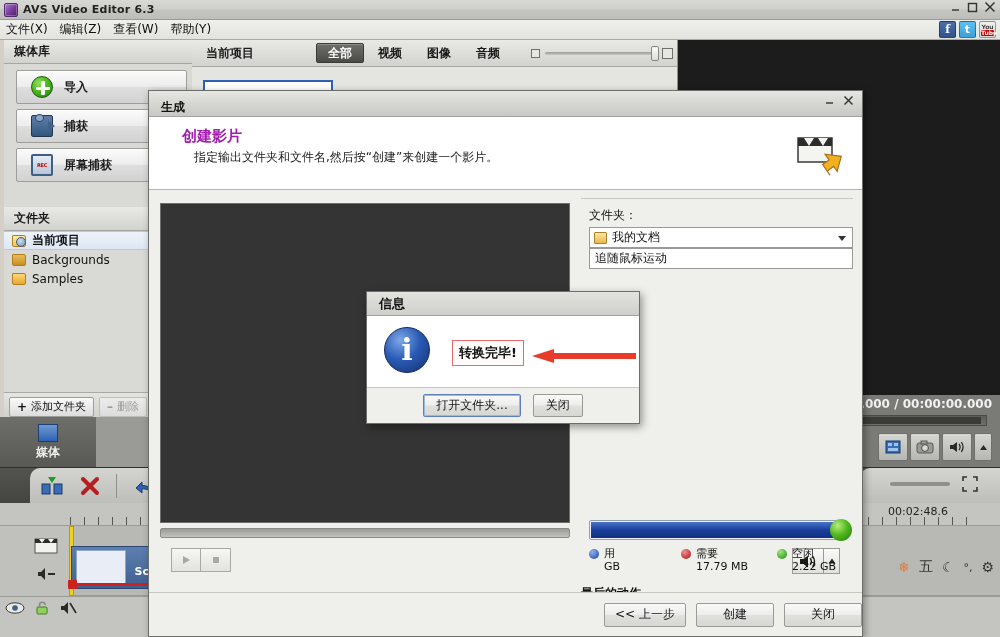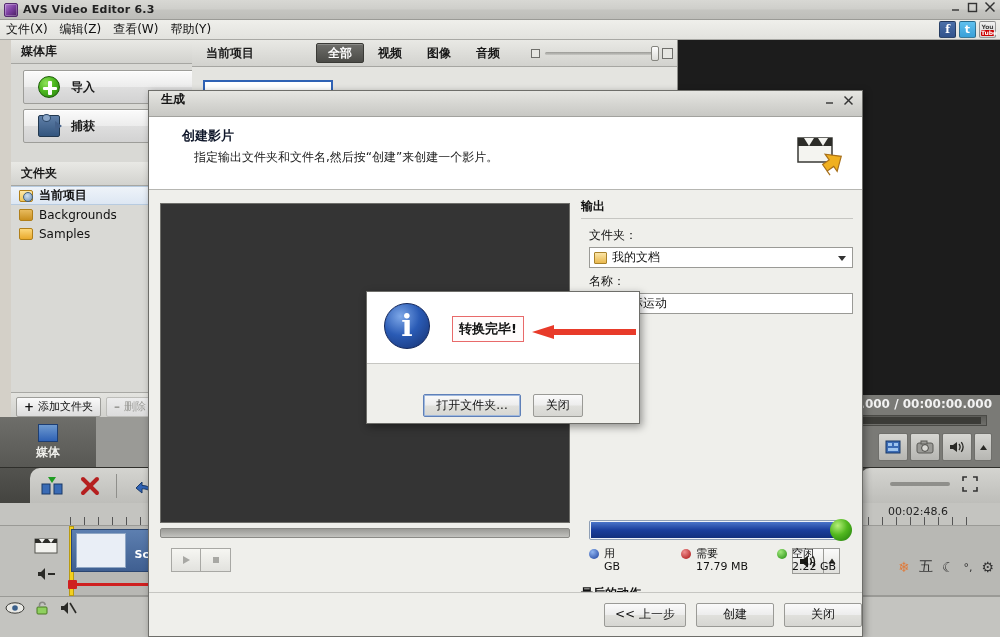--- a/index.html
+++ b/index.html
@@ -45,29 +45,29 @@
          display:flex;align-items:center;justify-content:center;color:#fff;font-size:11px;font-weight:bold;}
   .soc.fb { background: linear-gradient(to bottom,#4a6fa8,#32538c); font-family:"DejaVu Serif",serif; }
   .soc.tw { background: linear-gradient(to bottom,#5fc0ee,#3aa0d8); }
   .soc.yt { background: linear-gradient(to bottom,#efefef,#d8d8d8); color:#c00; font-size:6px; line-height:6px;
             flex-direction:column; padding:1px;}
   .soc.yt .y1 { color:#444; font-weight:bold; }
   .soc.yt .y2 { background:#c00;color:#fff;width:100%;text-align:center;border-radius:1px;}
 
   
   .sidebar {
-    position: absolute; left: 11px; top: 40px; width: 192px; height: 380px;
+    position: absolute; left: 4px; top: 40px; width: 192px; height: 380px;
     background: #d9d9d5; border-right: 1px solid #8f8f8b;
   }
   .panel-head {
     height: 24px; background: linear-gradient(to bottom,#e9e9e5,#d2d2ce);
     border-bottom: 1px solid #a6a6a2; display: flex; align-items: center;
     padding-left: 10px; font-weight: bold; font-size: 12px; color: #1a1a1a;
   }
-  .sb-buttons { padding: 6px 8px 14px 12px; text-align: right; }
+  .sb-buttons { padding: 6px 8px 20px 12px; text-align: right; }
   .sb-btn {
     height: 34px; margin-bottom: 5px;
     background: linear-gradient(to bottom,#fbfbfb 0%,#ececec 50%,#dedede 51%,#d2d2d2 100%);
     border: 1px solid #9d9d99; border-radius: 2px;
     display: flex; align-items: center; padding-left: 14px; gap: 11px;
     box-shadow: inset 0 1px 0 rgba(255,255,255,.7);
   }
   .sb-btn-label { font-size: 12px; font-weight: bold; color: #1a1a1a; }
   .ico { width: 22px; height: 22px; flex: 0 0 22px; position: relative; }
   .ico-import { border-radius: 50%;
@@ -160,44 +160,44 @@
   .tl-slider { position:absolute; right:50px; top:14px; width:60px;height:4px;background:#8f8f8b;border-radius:2px;}
   .tl-frame { position:absolute; right:22px; top:8px; width:16px;height:16px;}
 
   .ruler { position:absolute; left:0; top:503px; width:1000px; height:23px; background:#c4c4c0; border-bottom:1px solid #9a9a96;}
   .ruler-label { position:absolute; top:2px; font-size:11px; color:#222; }
   .ticks { position:absolute; left:70px; top:14px; right:20px; height:8px;
      background-image: repeating-linear-gradient(to right, #555 0 1px, transparent 1px 14px);}
 
   .track { position:absolute; left:0; top:526px; width:1000px; height:70px; background:#b8b8b4; border-bottom:1px solid #9a9a96;}
   .track-head { position:absolute; left:0; top:0; width:70px; height:70px; background:#c0c0bc; border-right:1px solid #8f8f8b;}
-  .clip { position:absolute; left:71px; top:3px; width:82px; height:43px;
+  .clip { position:absolute; left:71px; top:20px; width:82px; height:43px;
      background:linear-gradient(to bottom,#5d7fb0,#3f5f91); border:1px solid #2b4670;}
   .clip .thumb { position:absolute; left:4px; top:3px; width:50px; height:35px; background:#e9eef6; border:1px solid #8fa6c4;}
   .clip .lbl { position:absolute; right:3px; bottom:10px; font-size:11px;font-weight:bold;color:#fff;}
   .playhead { position:absolute; left:69px; top:0; width:5px; height:70px; background:#f2d020; border:1px solid #b89a10;}
   .audioline { position:absolute; left:71px; top:57px; width:210px; height:3px; background:#cf2020;}
   .audiodot { position:absolute; left:68px; top:54px; width:9px; height:9px; background:#cf2020; border-radius:1px;}
   .bottombar { position:absolute; left:0; top:596px; width:1000px; height:41px; background:#c4c4c0; border-top:1px solid #9a9a96;}
   .eyerow { position:absolute; left:5px; top:3px; display:flex; gap:9px; align-items:center;}
 
   .tl-effects { position:absolute; right:6px; top:556px; display:flex; align-items:center; gap:9px;}
   .efx { font-size:14px; color:#333; }
 
   
   .modal {
     position:absolute; left:148px; top:90px; width:715px; height:547px;
     background:#efefeb; border:1px solid #6e6e6a; box-shadow: 2px 2px 7px rgba(0,0,0,.35);
   }
   .modal-title { height:26px; background:linear-gradient(to bottom,#e6e6e2 0%,#d6d6d2 50%,#c8c8c4 100%);
-     border-bottom:1px solid #a2a29e; display:flex;align-items:flex-start;padding-left:12px;
+     border-bottom:1px solid #a2a29e; display:flex;align-items:flex-end;padding-left:12px;
      font-weight:bold;font-size:12px;color:#111;}
   .modal-wbtns{position:absolute;right:8px;top:4px;display:flex;gap:8px;align-items:center;color:#333;}
   .modal-header { height:73px; background:#fff; border-bottom:1px solid #b6b6b2; position:relative;}
-  .mh-title { position:absolute; left:33px; top:10px; font-weight:bold;font-size:13px;color:#0f172a;}
+  .mh-title { position:absolute; left:33px; top:10px; font-weight:bold;font-size:15px;color:#a21caf;}
   .mh-sub { position:absolute; left:45px; top:32px; font-size:12px;color:#222;}
   .mh-icon { position:absolute; right:16px; top:9px; width:52px;height:52px;}
 
   .modal-body { position:relative; height: 400px; }
   .video-box { position:absolute; left:11px; top:13px; width:410px; height:320px; background:#343434; border:1px solid #6e6e6a;}
   .vb-scroll { position:absolute; left:11px; top:338px; width:410px; height:10px;
      background: linear-gradient(to bottom,#9a9a96,#c2c2be); border:1px solid #8a8a86; border-radius:2px;}
   .vb-controls { position:absolute; left:22px; top:358px; display:flex;}
   .vb-btn { width:30px;height:24px;border:1px solid #a8a8a4;
      background:linear-gradient(to bottom,#f6f6f2,#e2e2de); display:flex;align-items:center;justify-content:center;}
@@ -313,20 +313,26 @@
     <div class="panel-head">媒体库</div>
     <div class="sb-buttons">
       <div class="sb-btn">
         <span class="ico ico-import"></span>
         <span class="sb-btn-label">导入</span>
       </div>
       <div class="sb-btn">
         <span class="ico ico-capture"></span>
         <span class="sb-btn-label">捕获</span>
       </div>
+      <div class="sb-btn">
+        <span class="ico ico-screen">
+            <span>REC</span>
+          </span>
+        <span class="sb-btn-label">屏幕捕获</span>
+      </div>
     </div>
     <div class="panel-head">文件夹</div>
     <div class="folder-list">
       <div class="folder-row selected">
         <span class="fico cur"></span>
         <span>当前项目</span>
       </div>
       <div class="folder-row">
         <span class="fico dark"></span>
         <span>Backgrounds</span>
@@ -563,29 +569,27 @@
             </svg>
         </div>
         <div class="vol-arrow">
           <svg width="8" height="6" viewBox="0 0 8 6">
               <polygon points="4,0.5 7.5,5.5 0.5,5.5" fill="#2a2a26"></polygon>
             </svg>
         </div>
       </div>
 
       <div class="out-panel">
-        <div class="grp-title">输出</div>
         <div class="grp-rule"></div>
         <div class="fld-label">文件夹：</div>
         <div class="combo">
           <span class="docico"></span>
           <span>我的文档</span>
           <span class="arrow"></span>
         </div>
-        <div class="fld-label">名称：</div>
         <div class="textinput">追随鼠标运动</div>
       </div>
 
       <div class="disk-wrap">
         <div class="disk-bar">
           <div class="disk-fill"></div>
           <div class="disk-cap"></div>
         </div>
         <div class="legend">
           <div class="leg" style="width:82px;">
@@ -624,20 +628,21 @@
     </div>
 
     <div class="modal-footer">
       <div class="fbtn">&lt;&lt; 上一步</div>
       <div class="fbtn">创建</div>
       <div class="fbtn">关闭</div>
     </div>
   </div>
 
   <div class="msgbox">
+    <div class="msg-title">信息</div>
     <div class="msg-body">
       <div class="info-icon">i</div>
       <div class="msg-text">转换完毕!</div>
       <div class="arrow-annot">
         <svg width="104" height="16" viewBox="0 0 104 16">
           <polygon points="0,8 22,1 22,5 104,5 104,11 22,11 22,15" fill="#e83b2a"></polygon>
         </svg>
       </div>
     </div>
     <div class="msg-buttons">

